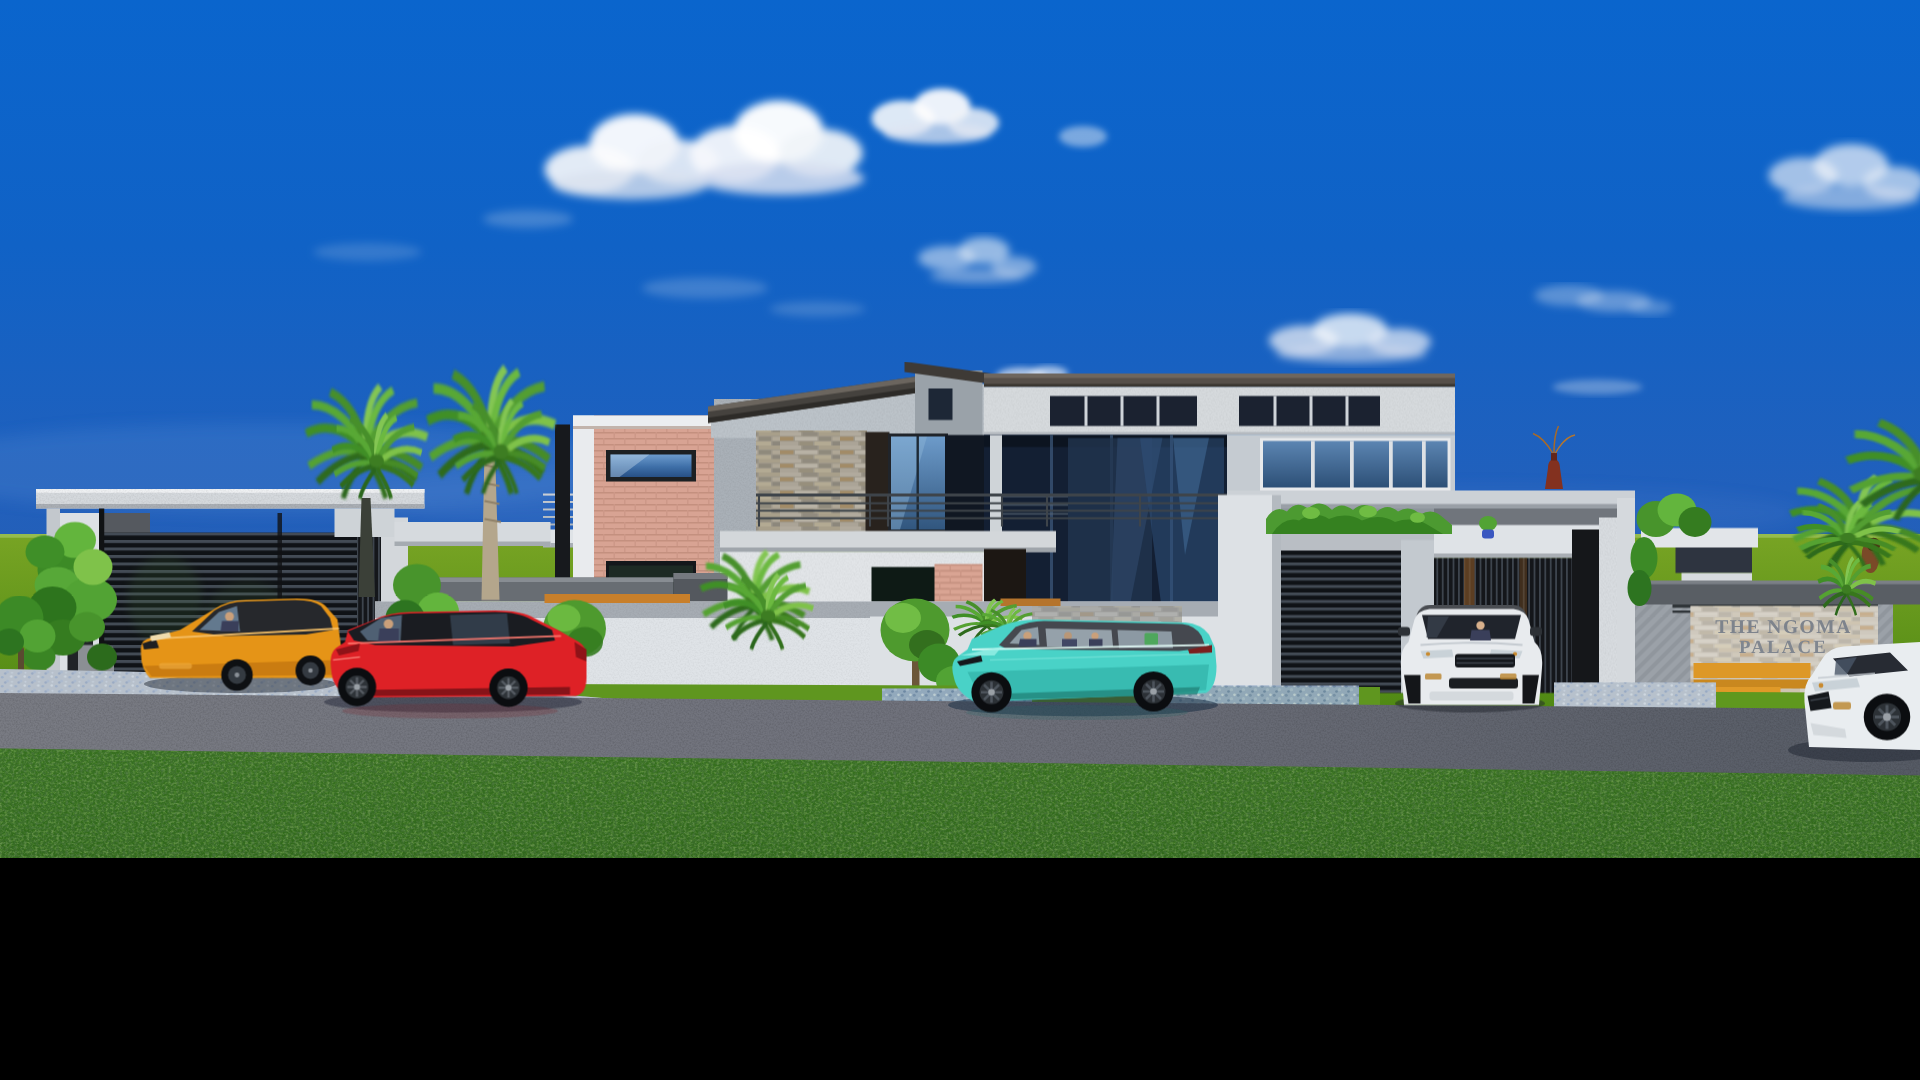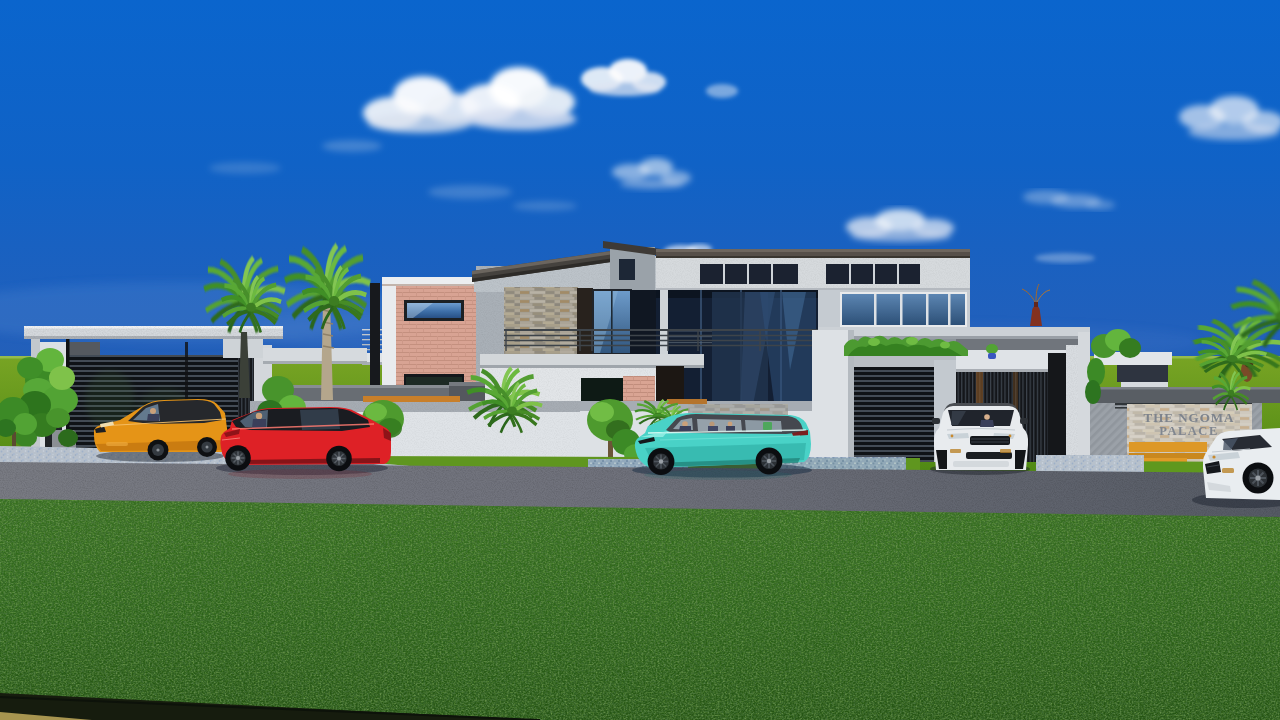--- a/index.html
+++ b/index.html
@@ -1,16 +1,16 @@
 <!DOCTYPE html>
 <html><head>
 <meta charset="utf-8">
 <style>
   html,body{margin:0;padding:0;background:#000;}
-  #scene{width:1280px;height:720px;position:relative;overflow:hidden;font-family:"Liberation Sans",sans-serif;}
+  #scene{width:1280px;height:572px;position:relative;overflow:hidden;font-family:"Liberation Sans",sans-serif;}
 </style>
 </head>
 <body>
 <div id="scene">
 <svg width="1280" height="720" viewBox="0 0 1280 720" xmlns="http://www.w3.org/2000/svg">
 <defs>
   <linearGradient id="sky" x1="0" y1="0" x2="0" y2="1">
     <stop offset="0" stop-color="#0a65cd"></stop>
     <stop offset="0.35" stop-color="#1062c6"></stop>
     <stop offset="0.7" stop-color="#2160bc"></stop>

